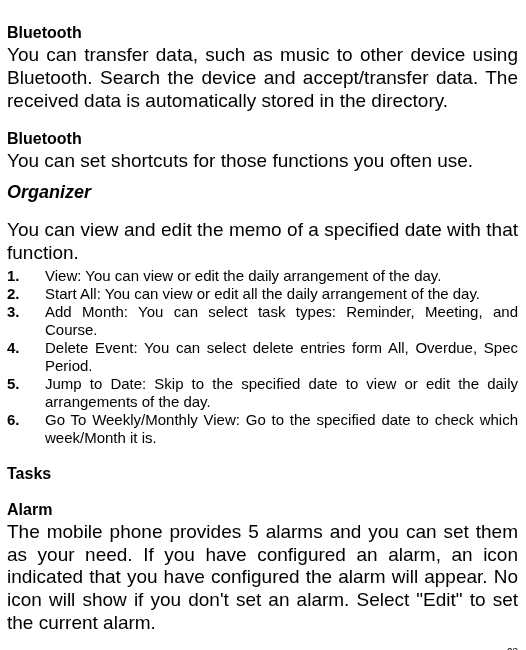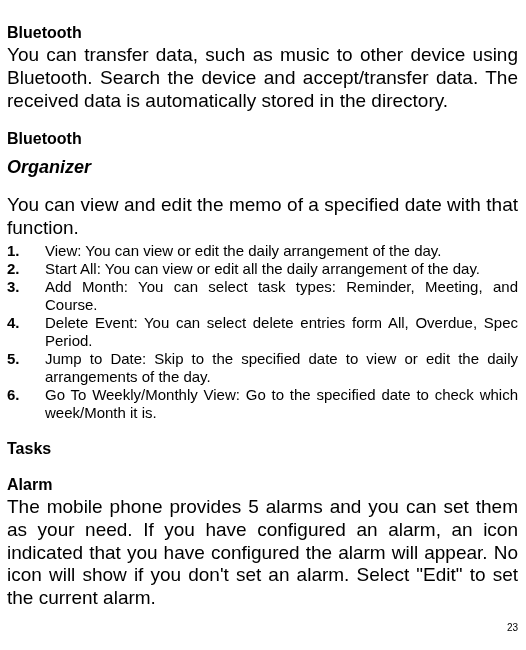--- a/index.html
+++ b/index.html
@@ -66,20 +66,21 @@
   </style>
 </head>
 <body>
 
 <div class="page">
 
   <div class="heading-bold">Bluetooth</div>
   <div class="body-text">You can transfer data, such as music to other device using Bluetooth. Search the device and accept/transfer data. The received data is automatically stored in the directory.</div>
 
   <div class="heading-bold">Bluetooth</div>
+  <div class="body-text">You can set shortcuts for those functions you often use.</div>
 
   <div class="heading-italic">Organizer</div>
 
   <div class="body-text">You can view and edit the memo of a specified date with that function.</div>
 
   <div class="list-item">
     <span class="list-num">1.</span>
     <span class="list-content"><span class="bold">View:</span><span> You can view or edit the daily arrangement of the day.</span></span>
   </div>
   <div class="list-item">

